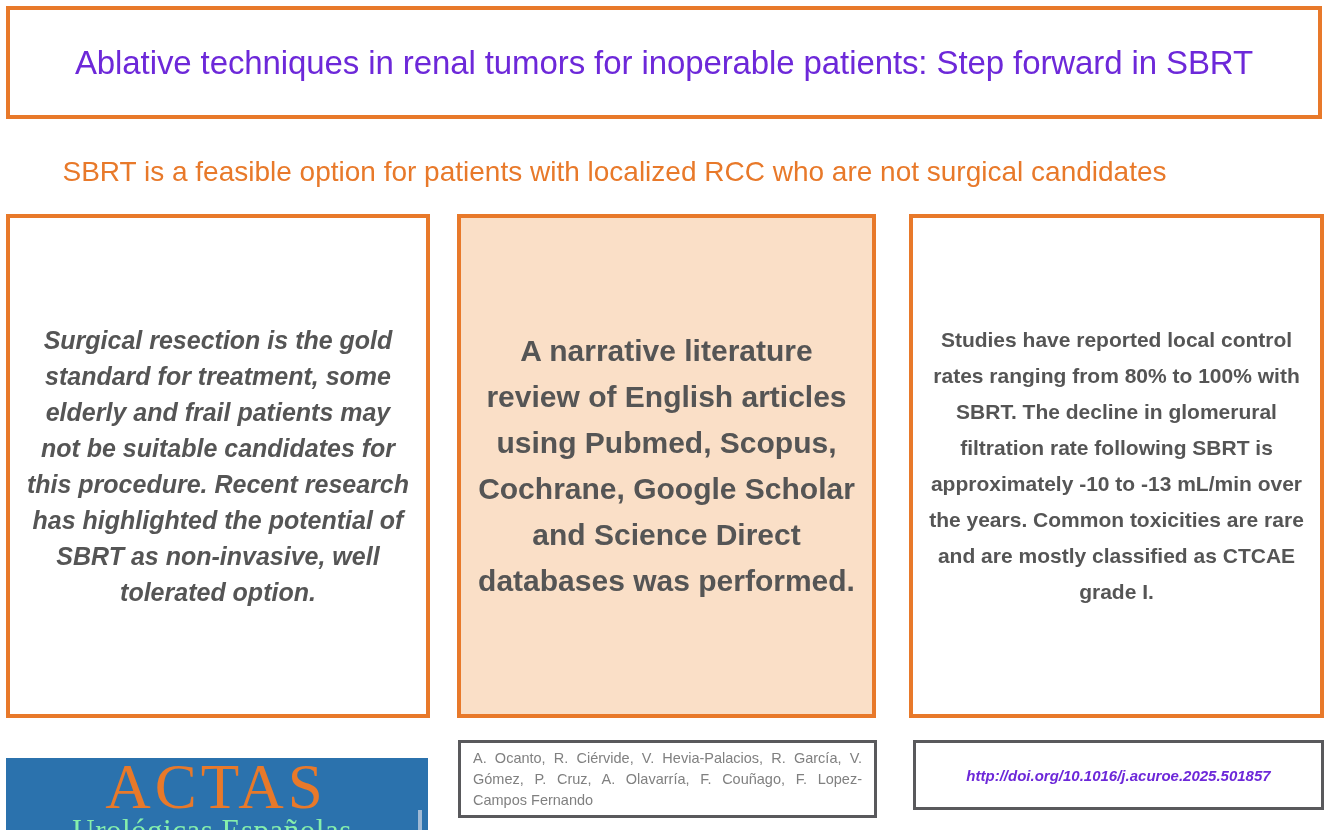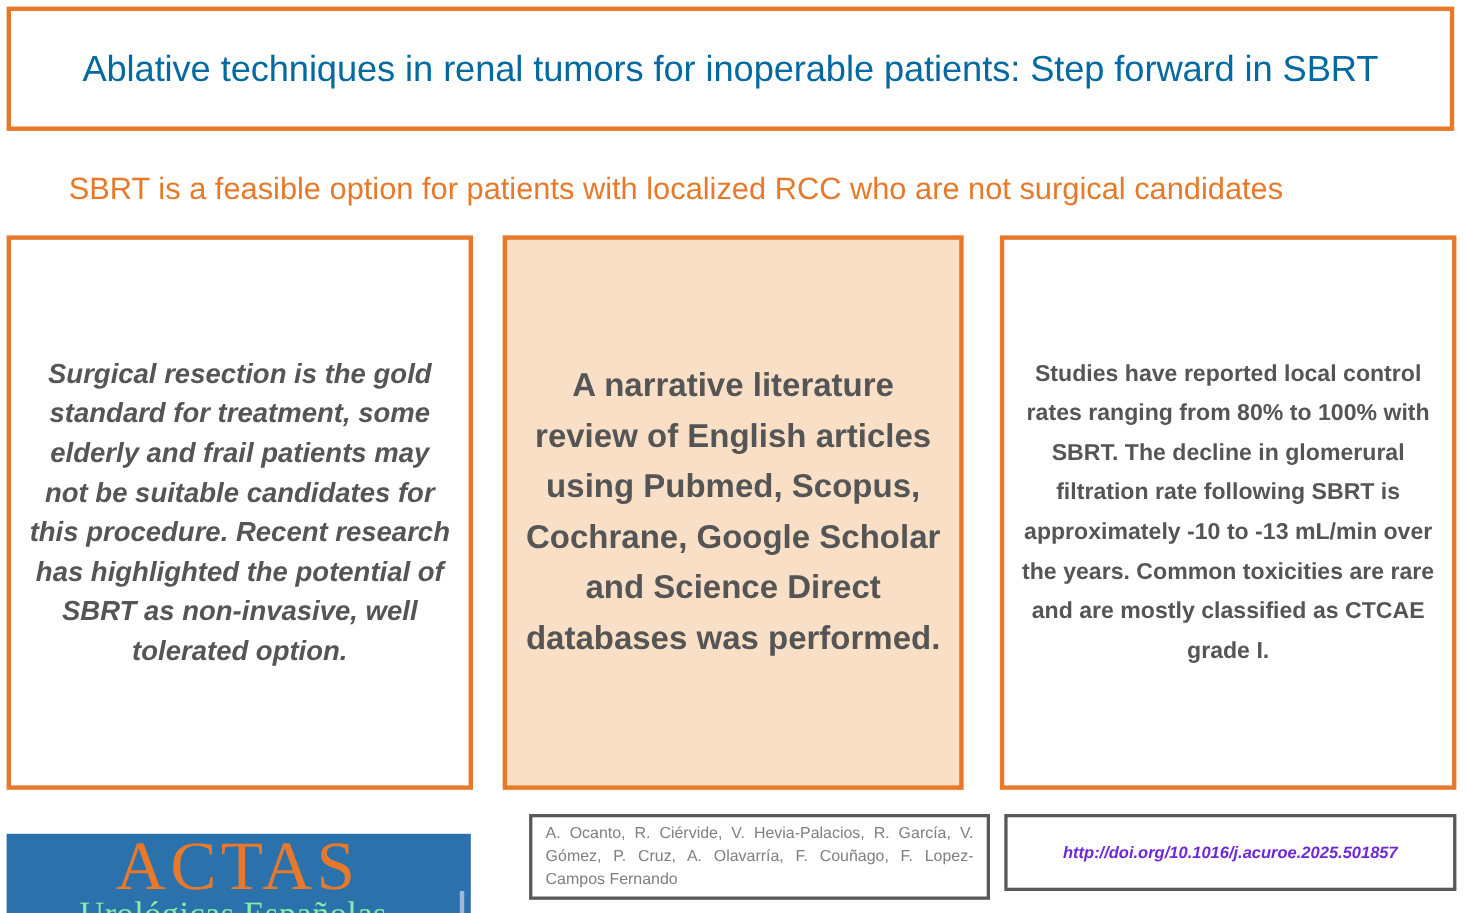--- a/index.html
+++ b/index.html
@@ -31,21 +31,21 @@
     width: 1316px;
     height: 113px;
     border: 4px solid #e8792a;
     background: #ffffff;
     box-sizing: border-box;
     display: flex;
     align-items: center;
     justify-content: center;
   }
   .title-text {
-    color: #0369a1;
+    color: #6d28d9;
     font-size: 33px;
     line-height: 40px;
     text-align: center;
     font-weight: 400;
     padding: 0 26px;
     letter-spacing: -0.1px;
   }
 
   
   .subtitle {
@@ -143,21 +143,21 @@
     right: 6px;
     top: 52px;
     width: 4px;
     height: 40px;
     background: #9fb9d4;
   }
 
   
   .authors-box {
     position: absolute;
-    left: 481px;
+    left: 458px;
     top: 6px;
     width: 419px;
     height: 78px;
     border: 3px solid #59595c;
     background: #ffffff;
     box-sizing: border-box;
     display: flex;
     align-items: center;
   }
   .authors-text {

